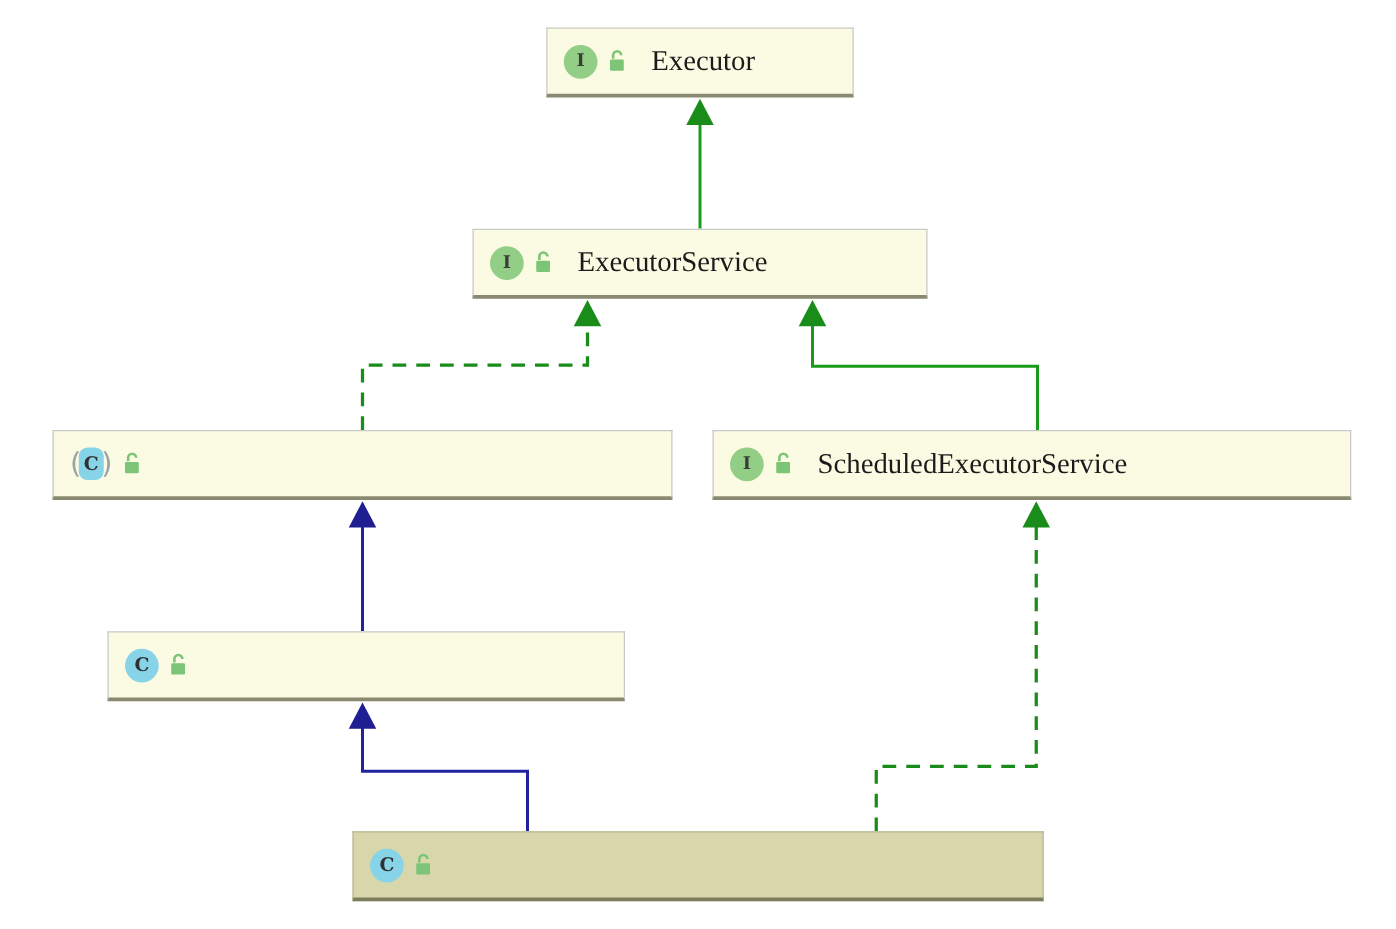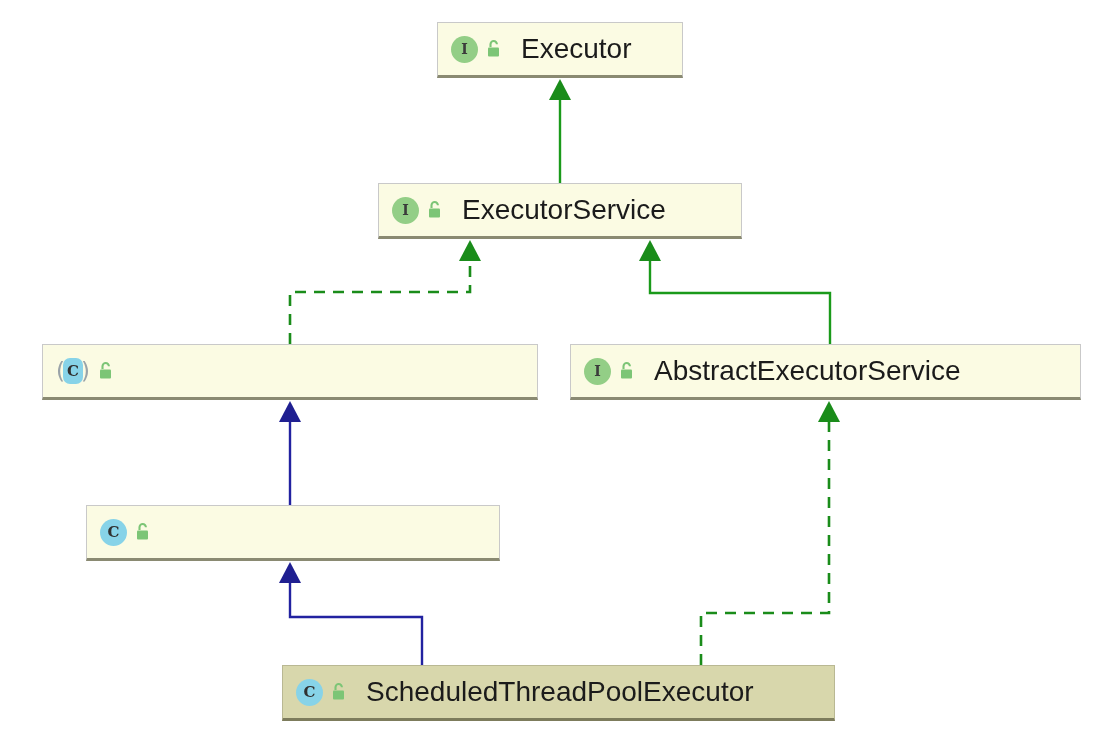--- a/index.html
+++ b/index.html
@@ -21,22 +21,22 @@
     display:flex;align-items:center;
     padding:0 16px 0 13px;
     z-index:5;
   }
   .node.selected{
     background:#d8d7ac;
     border:1px solid #b9b893;
     border-bottom:3px solid #7d7c5c;
   }
   .node .label{
-    font-family:Liberation Sans, sans-serif;
-    font-size:28px;
+    font-family:Liberation Serif, serif;
+    font-size:23px;
     color:#1b1b1b;
     letter-spacing:0px;
     white-space:nowrap;
   }
   .icons{display:flex;align-items:center;gap:7px;margin-right:18px;}
 
   
   .ic-iface{
     width:27px;height:27px;border-radius:50%;
     background:#93ce86;
@@ -165,21 +165,21 @@
   <div class="node" style="left:570px;top:344px;width:511px;height:56px;">
     <span class="icons">
       <span class="ic-iface">I</span>
       <span class="ic-lock">
         <svg viewBox="0 0 18 20" width="18" height="20" xmlns="http://www.w3.org/2000/svg">
           <path d="M5.5 8 V5.2 A3.2 3.2 0 0 1 11.9 5.2" fill="none" stroke="#7cc576" stroke-width="2.1"></path>
           <rect x="3" y="8.5" width="11" height="9" rx="1" fill="#7cc576"></rect>
         </svg>
       </span>
     </span>
-    <span class="label">AbstractExecutorService</span>
+    <span class="label">ScheduledExecutorService</span>
   </div>
 
   <div class="node" style="left:86px;top:505px;width:414px;height:56px;">
     <span class="icons">
       <span class="ic-class">C</span>
       <span class="ic-lock">
         <svg viewBox="0 0 18 20" width="18" height="20" xmlns="http://www.w3.org/2000/svg">
           <path d="M5.5 8 V5.2 A3.2 3.2 0 0 1 11.9 5.2" fill="none" stroke="#7cc576" stroke-width="2.1"></path>
           <rect x="3" y="8.5" width="11" height="9" rx="1" fill="#7cc576"></rect>
         </svg>
@@ -190,16 +190,15 @@
   <div class="node selected" style="left:282px;top:665px;width:553px;height:56px;">
     <span class="icons">
       <span class="ic-class">C</span>
       <span class="ic-lock">
         <svg viewBox="0 0 18 20" width="18" height="20" xmlns="http://www.w3.org/2000/svg">
           <path d="M5.5 8 V5.2 A3.2 3.2 0 0 1 11.9 5.2" fill="none" stroke="#7cc576" stroke-width="2.1"></path>
           <rect x="3" y="8.5" width="11" height="9" rx="1" fill="#7cc576"></rect>
         </svg>
       </span>
     </span>
-    <span class="label">ScheduledThreadPoolExecutor</span>
   </div>
 
 </div>
 
 </body></html>

